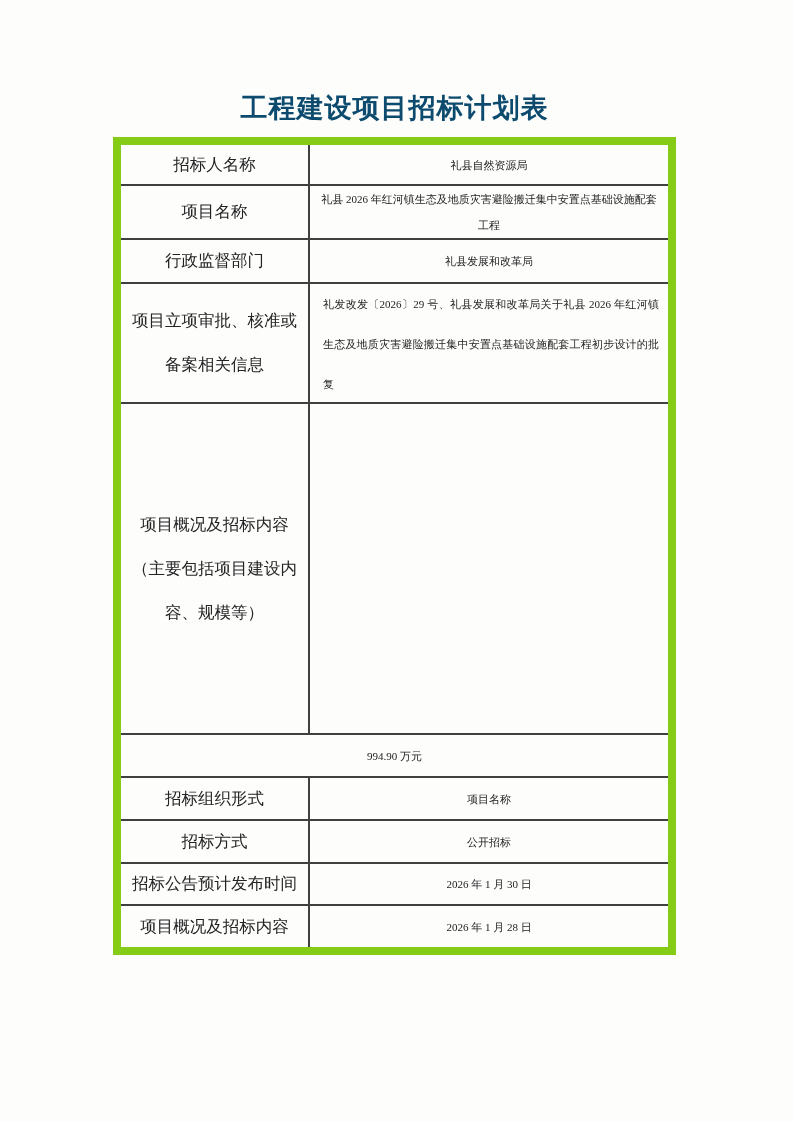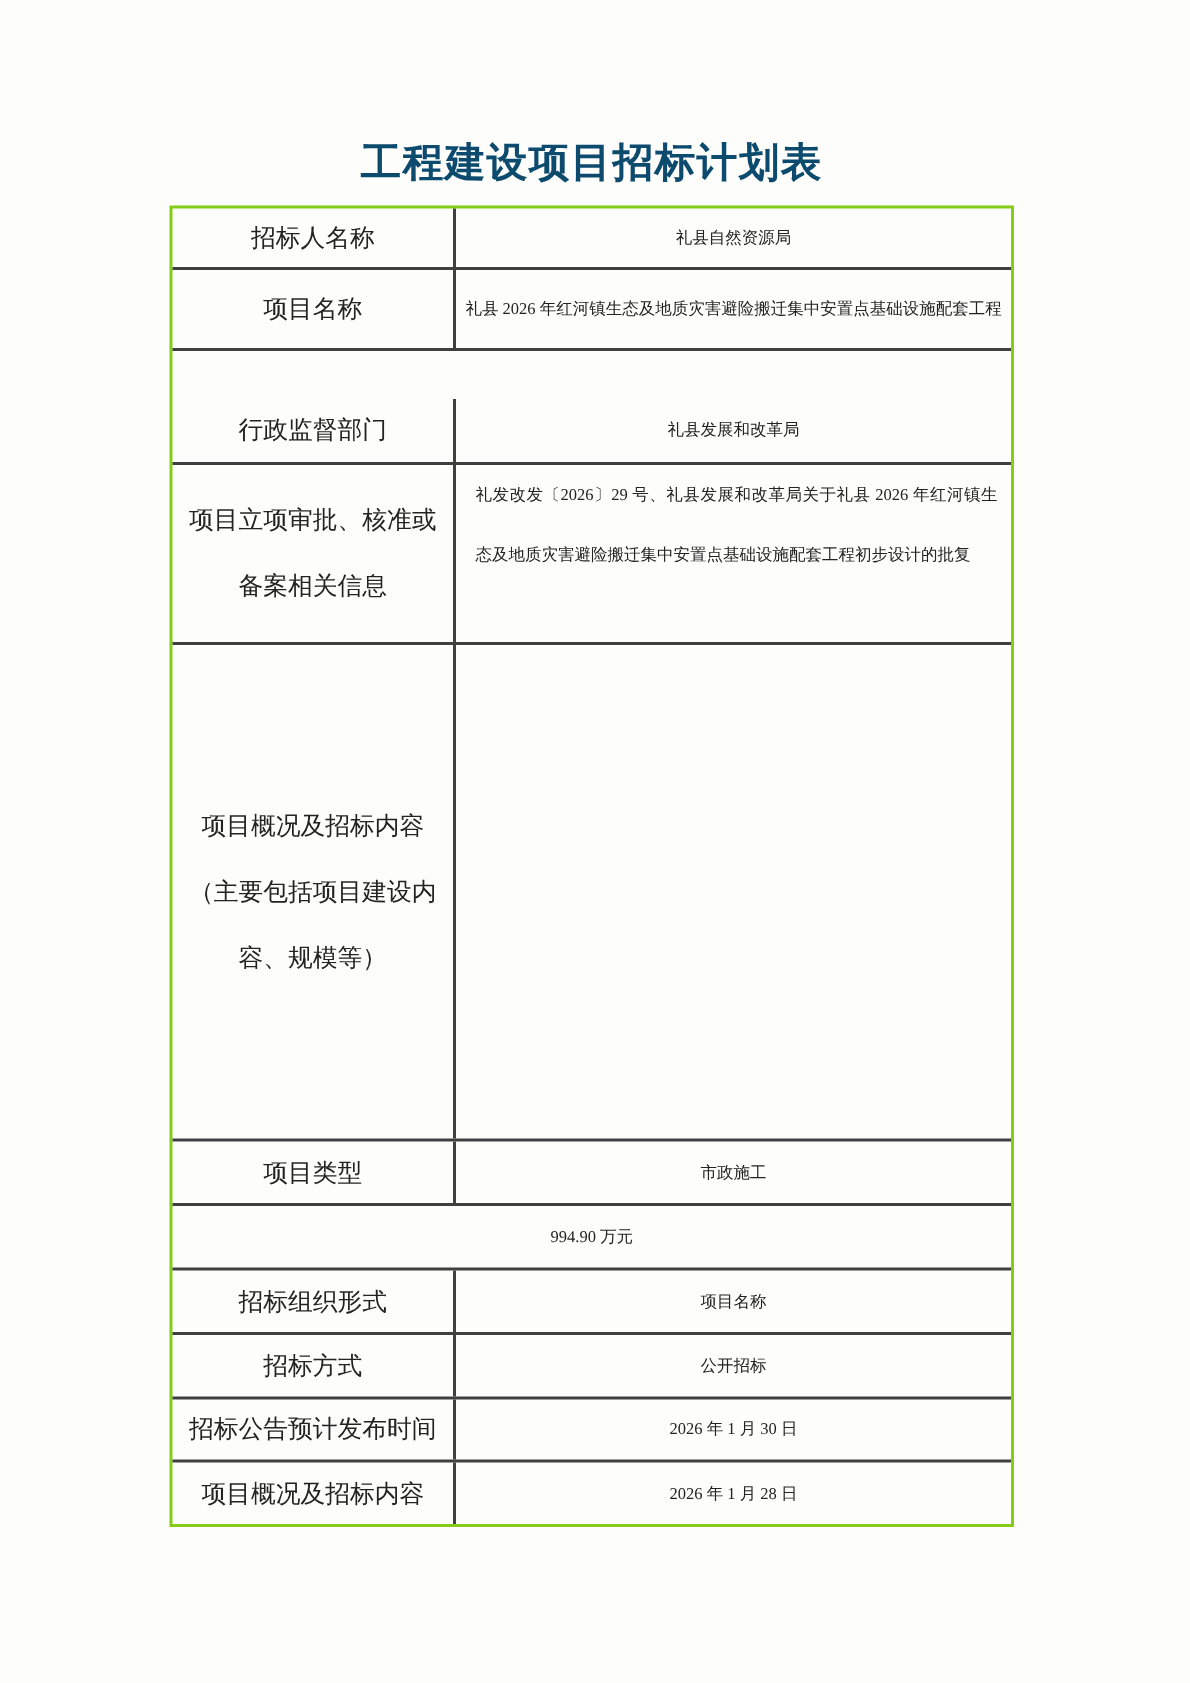--- a/index.html
+++ b/index.html
@@ -21,21 +21,21 @@
     font-weight: bold;
     font-size: 27px;
     letter-spacing: 1px;
     color: #0c4a6e;
   }
   .plan-table {
     position: absolute;
     top: 137px;
     left: 113px;
     width: 563px;
-    border: 2px solid #84cc16;
+    border: 8px solid #84cc16;
     background: #fdfdfc;
   }
   .row {
     display: flex;
     border-bottom: 2px solid #404040;
   }
   .row:last-child { border-bottom: none; }
   .cell {
     font-size: 11px;
     color: #232323;
@@ -64,21 +64,21 @@
   .cell-value.longtext {
     display: block;
     text-align: justify;
     padding: 0 9px 0 13px;
   }
   .cell-value.lh40 { line-height: 40px; }
   .cell-value.lh41 { line-height: 41px; padding-top: 2px; }
   
   .h41  { height: 41px; }
   .h54  { height: 54px; }
-  .h44  { height: 44px; margin-top: 32px; }
+  .h44  { height: 44px; }
   .h120 { height: 120px; }
   .h331 { height: 331px; }
   .h43  { height: 43px; }
   .h42  { height: 42px; }
 </style>
 </head>
 <body>
 
 <h1 class="doc-title">工程建设项目招标计划表</h1>
 
@@ -101,24 +101,20 @@
 
   <div class="row h120">
     <div class="cell cell-label">项目立项审批、核准或备案相关信息</div>
     <div class="cell cell-value longtext lh40">礼发改发〔2026〕29 号、礼县发展和改革局关于礼县 2026 年红河镇生态及地质灾害避险搬迁集中安置点基础设施配套工程初步设计的批复</div>
   </div>
 
   <div class="row h331">
     <div class="cell cell-label">项目概况及招标内容（主要包括项目建设内容、规模等）</div>
   </div>
 
-  <div class="row h43">
-    <div class="cell cell-label">项目类型</div>
-    <div class="cell cell-value">市政施工</div>
-  </div>
 
   <div class="row h43">
     <div class="cell cell-value">994.90 万元</div>
   </div>
 
   <div class="row h43">
     <div class="cell cell-label">招标组织形式</div>
     <div class="cell cell-value">项目名称</div>
   </div>
 

